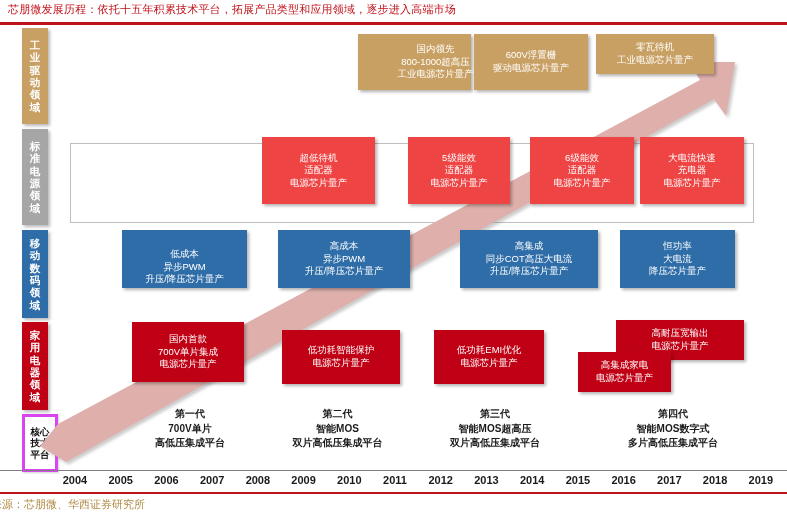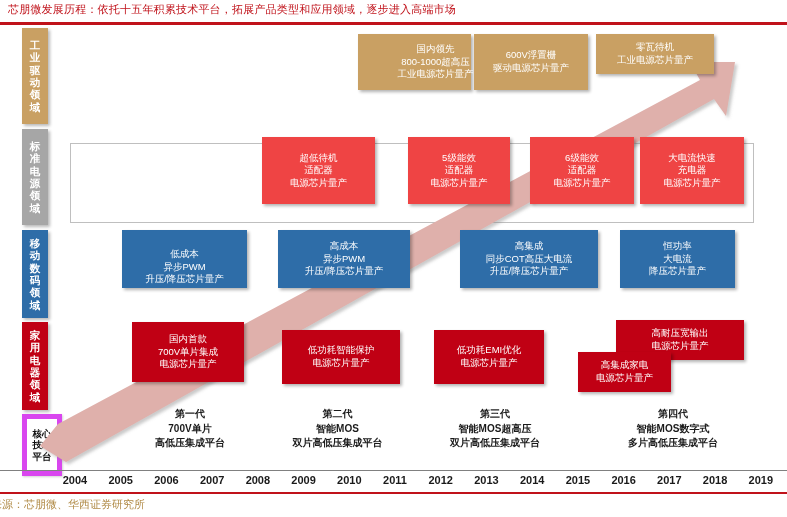--- a/index.html
+++ b/index.html
@@ -35,21 +35,21 @@
     line-height:1.18;
     box-shadow:2px 2px 3px rgba(0,0,0,.28);
     text-align:center;
   }
   .cat span{display:block;}
   .cat.gold{background:#c9a063;}
   .cat.gray{background:#a6a6a6;}
   .cat.blue{background:#2e6da8;}
   .cat.red{background:#c00014;}
   .cat.core{
-    background:#ffffff;color:#111111;border:5px solid #d946ef;
+    background:#ffffff;color:#111111;border:3px solid #d946ef;
     box-shadow:1px 1px 2px rgba(0,0,0,.18);
     flex-direction:column;font-weight:bold;font-size:9.5px;
   }
 
   
   .arrow-wrap{position:absolute;left:0;top:0;width:787px;height:445px;pointer-events:none;}
 
   
   .band-outline{
     position:absolute;background:#ffffff;border:1px solid #bfbfbf;

